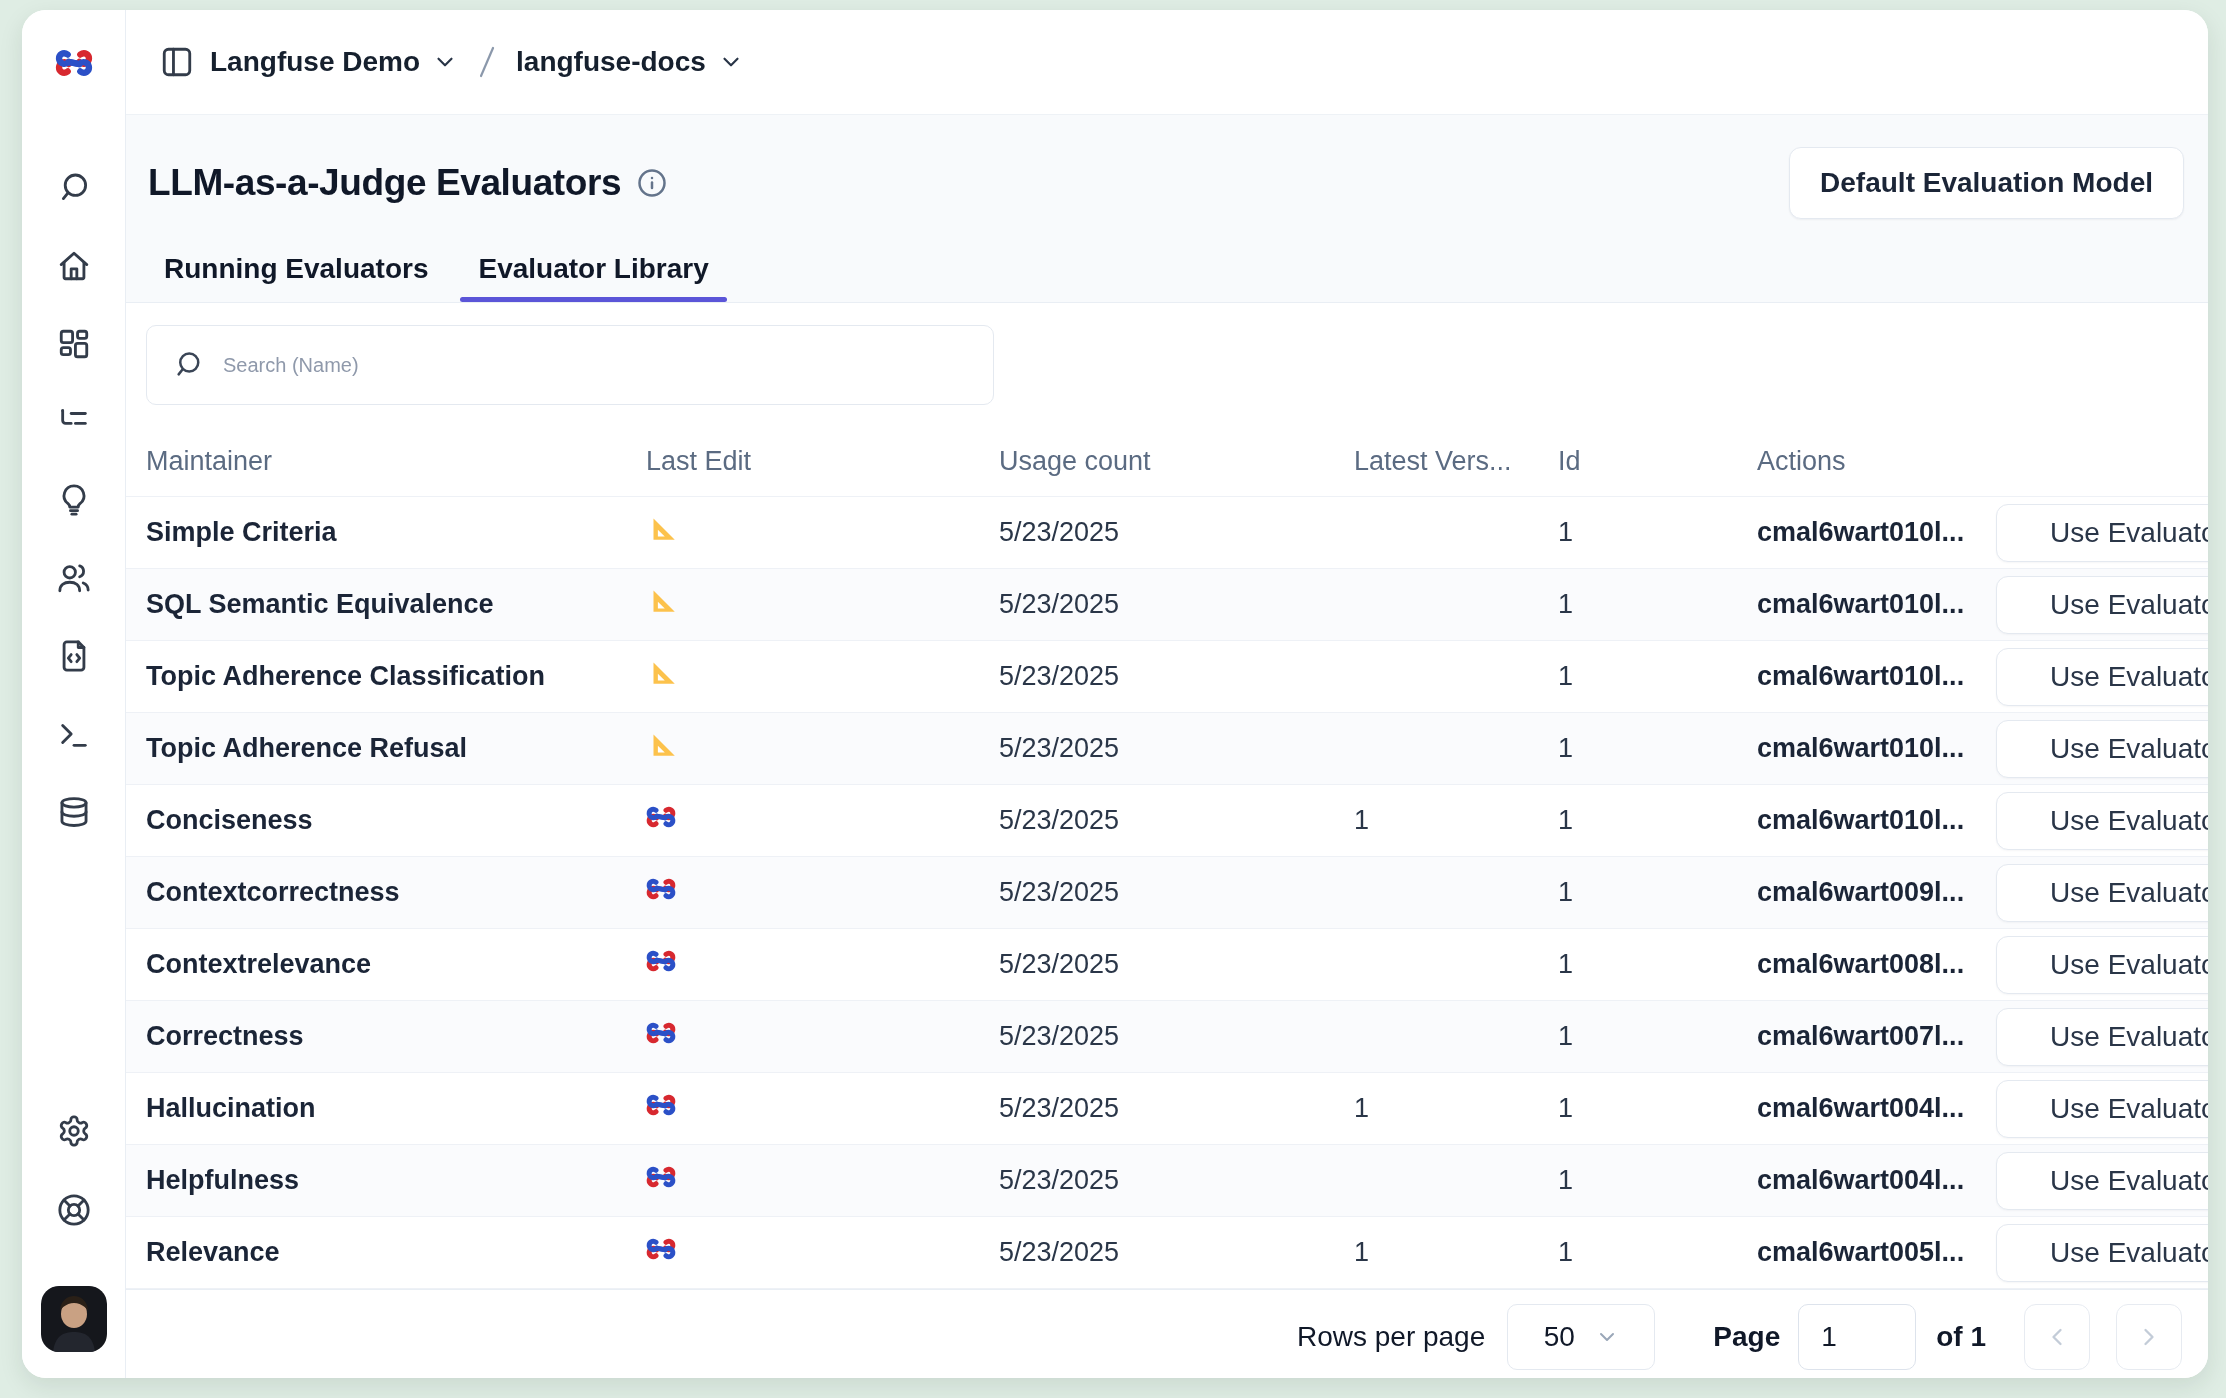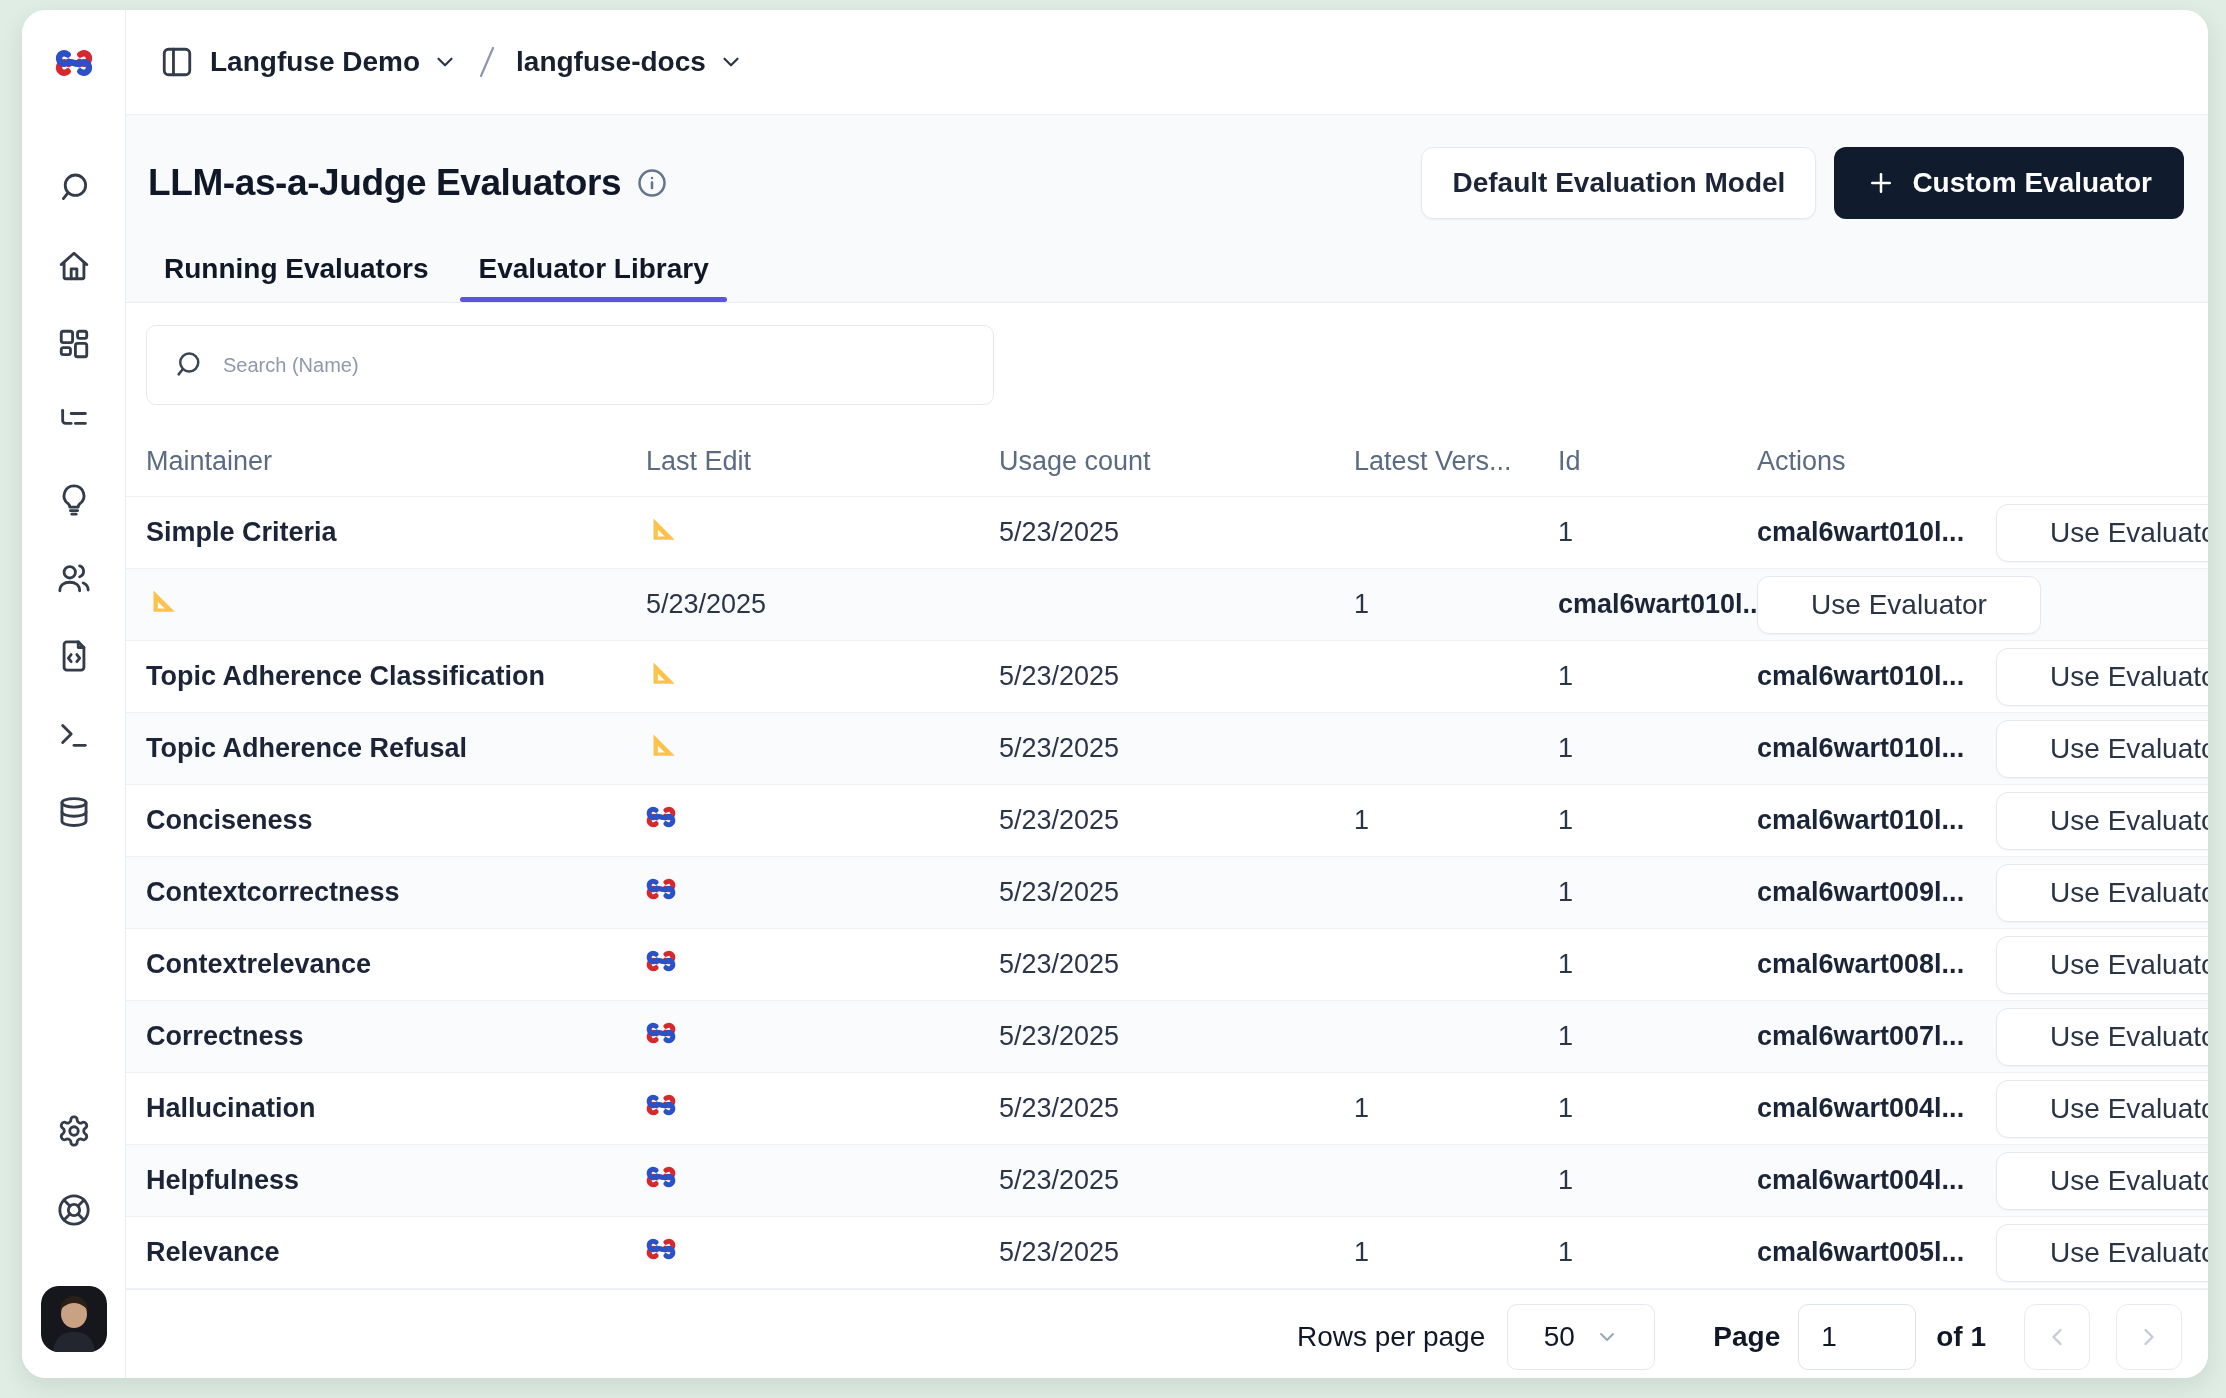--- a/index.html
+++ b/index.html
@@ -220,27 +220,20 @@
         <span class="title">LLM-as-a-Judge Evaluators</span>
         <span class="info">
           <svg class="stroke" viewBox="0 0 24 24">
               <circle cx="12" cy="12" r="10"></circle>
               <path d="M12 16v-4.5"></path>
               <path d="M12 8h.01"></path>
             </svg>
         </span>
         <div class="ph-buttons">
           <button class="btn btn-outline">Default Evaluation Model</button>
-          <button class="btn btn-dark">
-            <svg class="plus stroke" viewBox="0 0 24 24">
-                <path d="M12 5v14"></path>
-                <path d="M5 12h14"></path>
-              </svg>
-            <span>Custom Evaluator</span>
-          </button>
         </div>
       </div>
       <div class="tabs">
         <span class="tab">Running Evaluators</span>
         <span class="tab active">Evaluator Library</span>
       </div>
     </div>
 
     <div class="toolbar">
       <div class="search-box">
@@ -275,20 +268,21 @@
     </div>
     <div class="cell">5/23/2025</div>
     <div class="cell"></div>
     <div class="cell">1</div>
     <div class="cell id">cmal6wart010l...</div>
     <div class="cell">
       <button class="use-btn">Use Evaluator</button>
     </div>
   </div>
           <div class="trow alt m-ragas">
+    <div class="cell name">SQL Semantic Equivalence</div>
     <div class="cell">
       <span class="m-icon icon-ragas">
         <svg viewBox="0 0 24 24">
                   <path d="M6 3.5v17h17z" fill="#fcc24c"></path>
                   <path d="M9.5 12.5v5.5h5.5z" fill="#ffffff"></path>
                 </svg>
       </span>
       
     </div>
     <div class="cell">5/23/2025</div>

